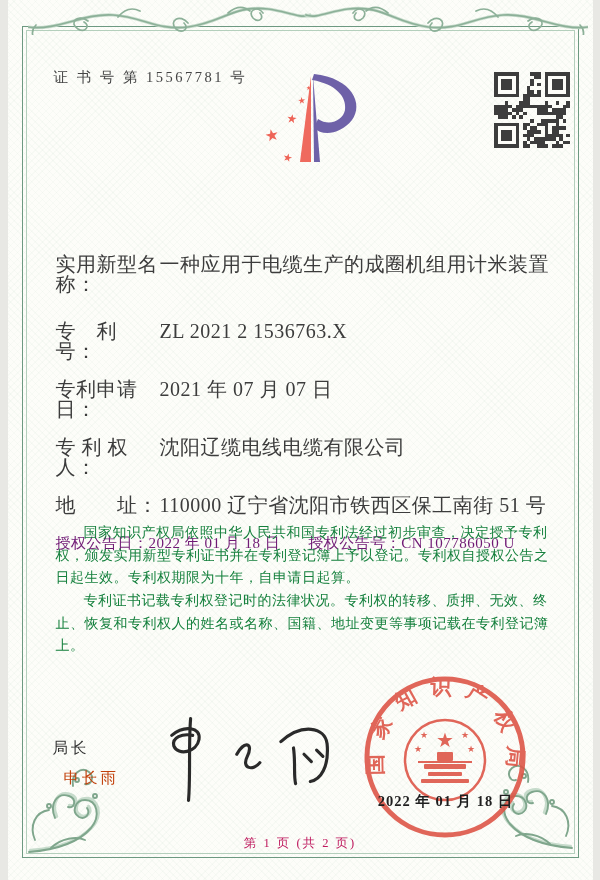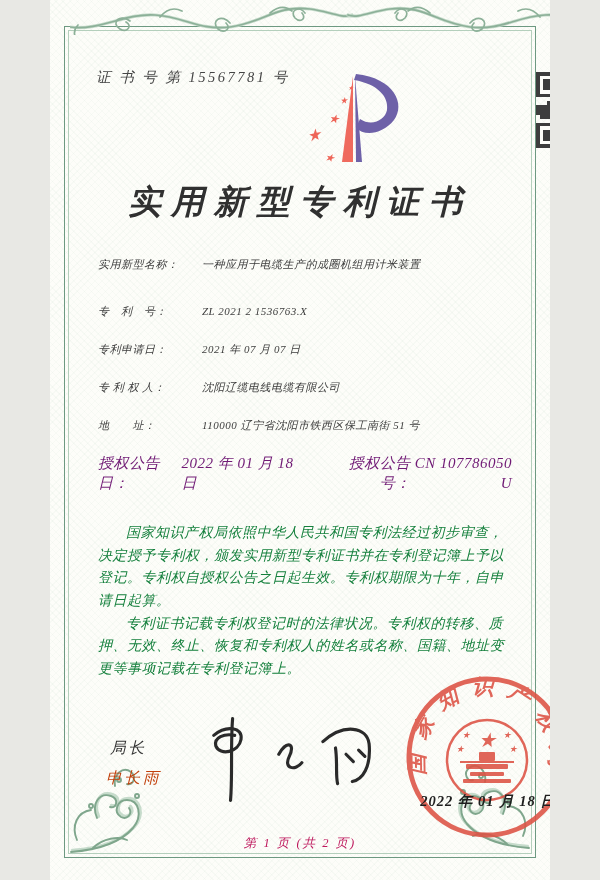--- a/index.html
+++ b/index.html
@@ -1,20 +1,20 @@
 <!DOCTYPE html>
 <html><head>
 <meta charset="utf-8">
 <style>
   * { margin:0; padding:0; box-sizing:border-box; }
   html,body { background:#e8e8e4; }
   body { font-family:"Liberation Serif", serif; }
   .page{
-    position:relative; width:500px; height:880px; margin:0 auto;
-    background:#fdfdf9; overflow:hidden; color:#3a3a3a;font-style:italic;
+    position:relative; width:585px; height:880px; margin:0 auto;
+    background:#fdfdf9; overflow:hidden; color:#3a3a3a;
   }
   .page::before{
     content:""; position:absolute; inset:0; pointer-events:none;
     background:
       repeating-linear-gradient(45deg, rgba(140,185,155,.055) 0 1px, transparent 1px 5px),
       repeating-linear-gradient(-45deg, rgba(140,185,155,.05) 0 1px, transparent 1px 5px);
   }
   .frame-outer{ position:absolute; inset:26px 14px 22px 14px; border:1.6px solid #6d9981; pointer-events:none; }
   .frame-inner{ position:absolute; inset:30px 18px 26px 18px; border:1px solid #b4cfbc; pointer-events:none; }
   .topband{ position:absolute; top:1px; left:20px; width:560px; height:34px; }
@@ -25,31 +25,31 @@
   .cert-no{ position:absolute; left:46px; top:68px; font-size:14.5px; letter-spacing:2.5px; color:#454545; }
   .logo{ position:absolute; left:240px; top:70px; width:124px; height:98px; }
   .qr{ position:absolute; left:486px; top:72px; width:76px; height:76px; }
 
   .doc-title{
     position:absolute; top:180px; left:0; width:100%;
     text-align:center; font-size:33px; font-weight:700; letter-spacing:10px; color:#303030;
   }
 
   .fields{ position:absolute; left:48px; right:38px; top:254px; }
-  .row{ display:flex; font-size:11px; letter-spacing:.5px; line-height:20px; margin-bottom:18px; color:#3c3c3c; }
+  .row{ display:flex; font-size:20px; letter-spacing:.5px; line-height:20px; margin-bottom:18px; color:#3c3c3c; }
   .row.first{ margin-bottom:27px; }
   .row .lbl{ flex:none; width:104px; }
   .row .val{ flex:1; }
   .grant-row{ display:flex; font-size:15px; line-height:20px; letter-spacing:.5px; color:#701a75; }
   .grant-row .pair2{ margin-left:28px; display:flex;text-align:right; }
 
   .body-text{ position:absolute; left:48px; right:40px; top:522px; font-size:14px; line-height:1.62; color:#15803d; }
   .body-text p{ text-indent:2em; letter-spacing:.5px; }
 
-  .sig-title{ position:absolute; left:60px; top:738px; font-size:15.5px; letter-spacing:3px; color:#333; font-family:"Liberation Sans",sans-serif; }
+  .sig-title{ position:absolute; left:45px; top:738px; font-size:15.5px; letter-spacing:3px; color:#333; font-family:"Liberation Sans",sans-serif; }
   .sig-name{ position:absolute; left:56px; top:768px; font-size:15.5px; letter-spacing:3px; color:#c2410c; font-family:"Liberation Sans",sans-serif; }
   .sig-hand{ position:absolute; left:128px; top:712px; width:210px; height:95px; }
 
   .seal{ position:absolute; left:352px; top:672px; width:170px; height:170px; opacity:.88; }
   .seal-date{ position:absolute; left:358px; top:792px; width:160px; text-align:center;
               font-size:14.5px; font-weight:700; letter-spacing:1px; color:#1f1f1f; z-index:3; }
 
   .footer{ position:absolute; left:0; top:835px; width:100%; text-align:center;
            font-size:12.5px; letter-spacing:2px; color:#be185d; }
 </style>
@@ -276,21 +276,20 @@
       <rect x="1" y="1" width="5" height="5" fill="#fdfdf9"></rect>
       <rect x="2" y="2" width="3" height="3" fill="#3d3d3d"></rect>
       <rect x="14" y="0" width="7" height="7" fill="#3d3d3d"></rect>
       <rect x="15" y="1" width="5" height="5" fill="#fdfdf9"></rect>
       <rect x="16" y="2" width="3" height="3" fill="#3d3d3d"></rect>
       <rect x="0" y="14" width="7" height="7" fill="#3d3d3d"></rect>
       <rect x="1" y="15" width="5" height="5" fill="#fdfdf9"></rect>
       <rect x="2" y="16" width="3" height="3" fill="#3d3d3d"></rect>
     </svg>
 
-  <div class="doc-title">实用新型专利证书</div>
 
   <div class="fields">
     <div class="row first">
       <span class="lbl">实用新型名称：</span>
       <span class="val">一种应用于电缆生产的成圈机组用计米装置</span>
     </div>
     <div class="row">
       <span class="lbl">专　利　号：</span>
       <span class="val">ZL 2021 2 1536763.X</span>
     </div>

